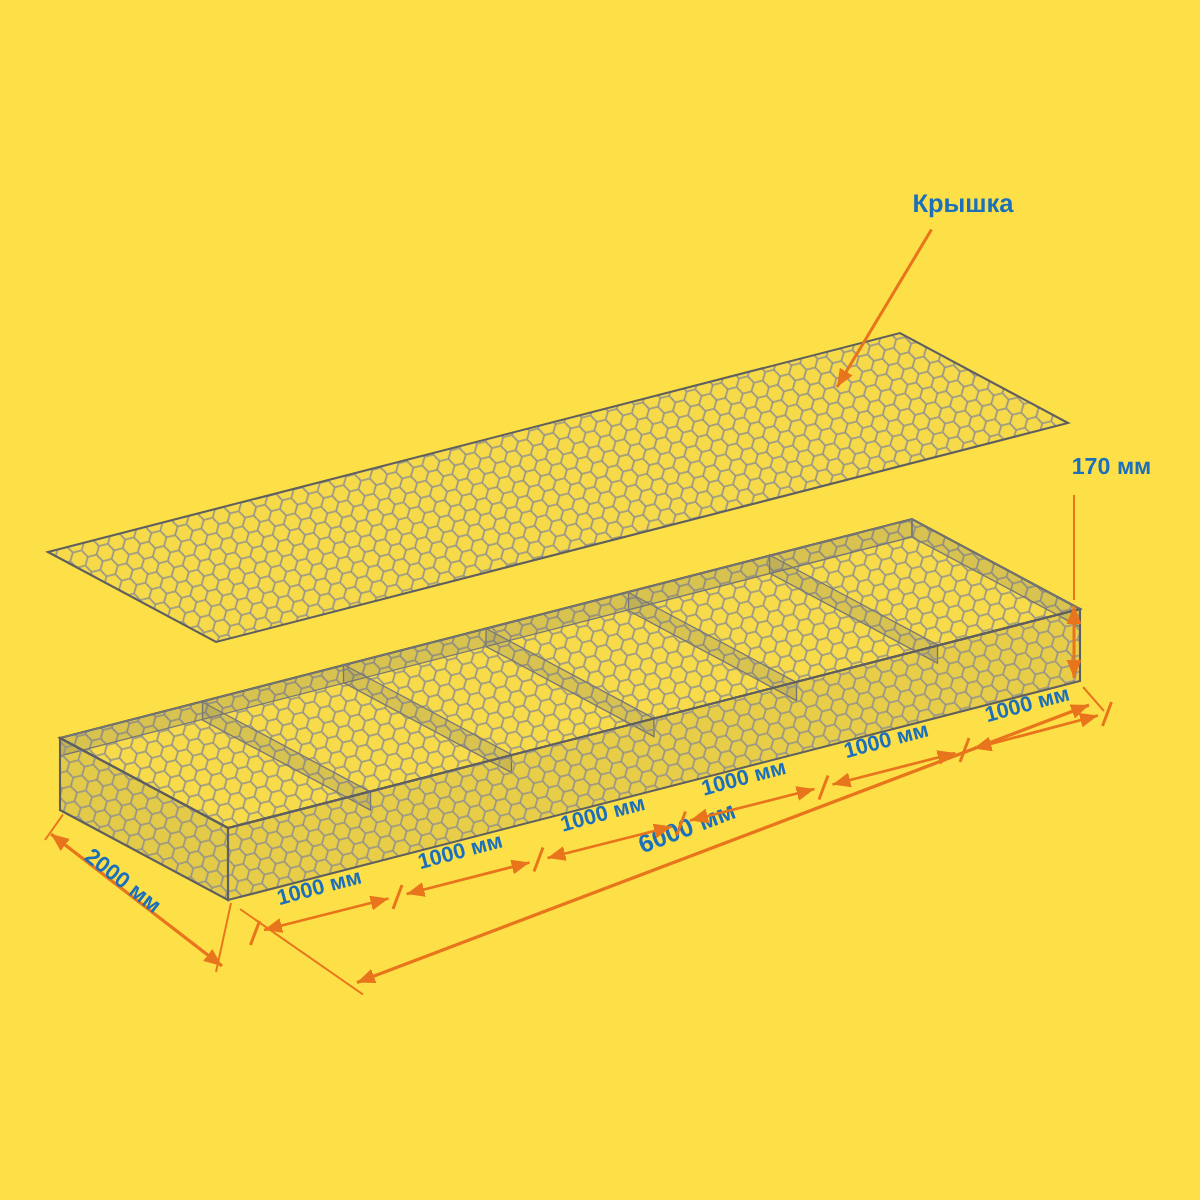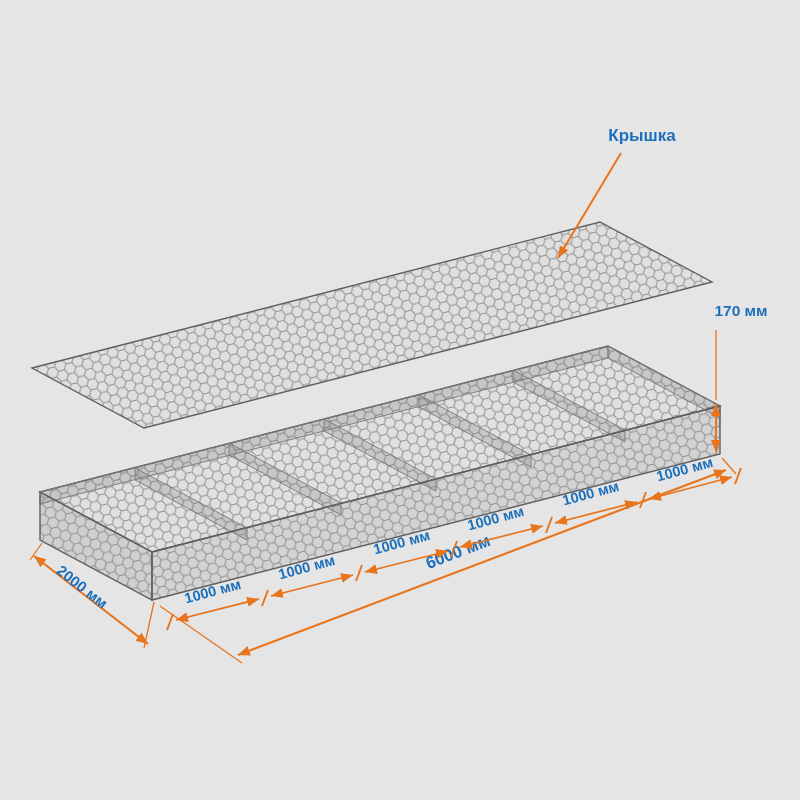--- a/index.html
+++ b/index.html
@@ -4,21 +4,21 @@
 <style>
   html, body {
     margin: 0;
     padding: 0;
     background: #ffffff;
   }
   .canvas {
     position: relative;
     width: 800px;
     height: 800px;
-    background: #e5e5e5;
+    background: #fde047;
     overflow: hidden;
   }
   svg text {
     font-family: "Liberation Sans", "DejaVu Sans", sans-serif;
     font-weight: bold;
     fill: #1c6fba;
   }
   .dim-line {
     stroke: #e8741c;
     fill: none;

